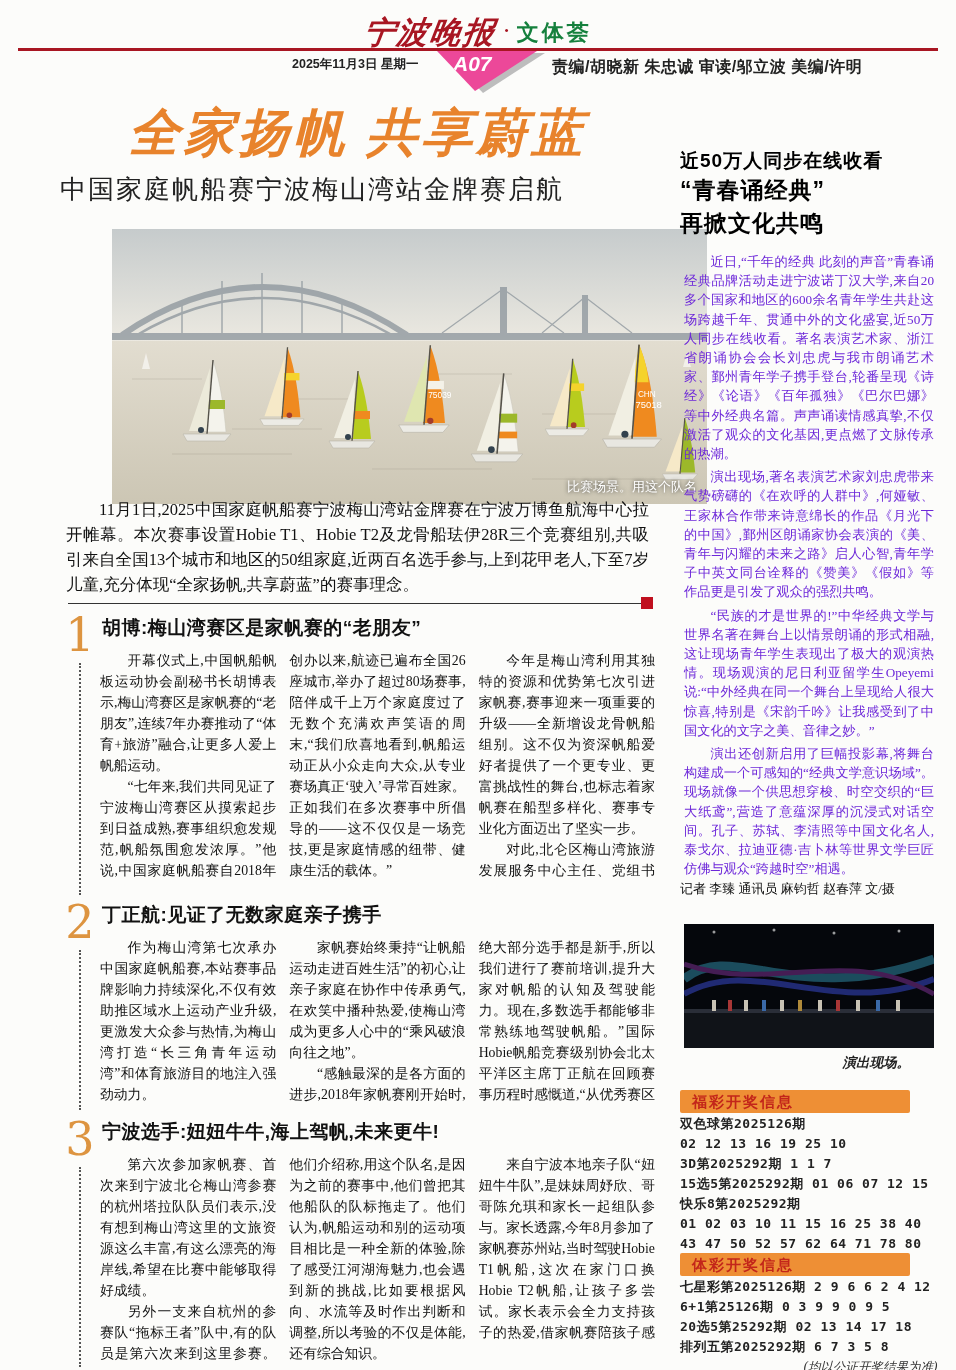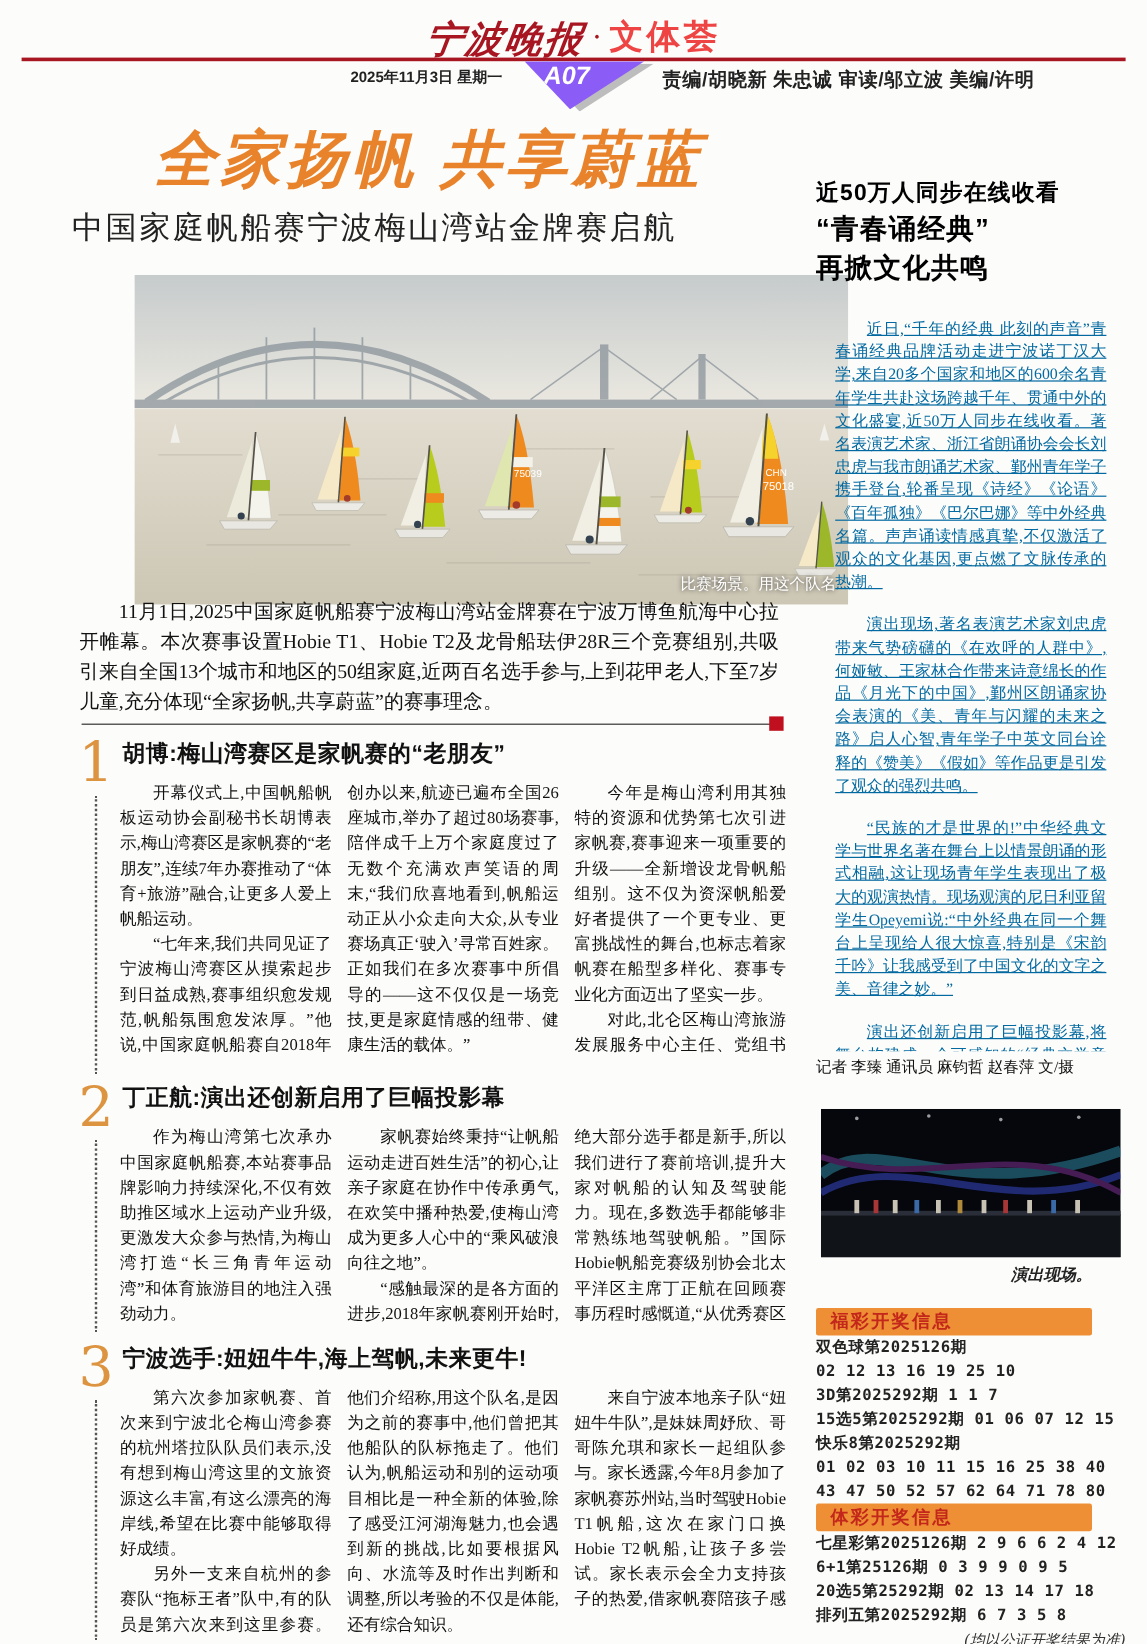--- a/index.html
+++ b/index.html
@@ -3,28 +3,28 @@
 <meta charset="utf-8">
 <style>
   html,body{margin:0;padding:0;background:#e9e9e9;}
   .page{position:relative;width:956px;height:1370px;margin:0 auto;background:#fcfcfa;overflow:hidden;
         font-family:"Liberation Serif", serif;color:#1a1a1a;}
   
   .masthead{position:absolute;top:12px;left:0;width:100%;text-align:center;}
   .logo{display:inline-block;font-family:"DejaVu Serif",serif;font-style:italic;font-weight:900;
         font-size:31px;color:#a81622;transform:skewX(-8deg);letter-spacing:2px;}
   .mast-dot{color:#a81622;font-size:26px;vertical-align:4px;margin:0 6px;}
-  .mast-section{font-family:"Liberation Sans",sans-serif;font-size:28px;font-weight:600;letter-spacing:3px;color:#ef4444;vertical-align:3px;margin-top:12px;}
+  .mast-section{font-family:"Liberation Sans",sans-serif;font-size:22px;font-weight:600;letter-spacing:3px;color:#15803d;vertical-align:3px;margin-top:12px;}
   .red-rule{position:absolute;top:48px;left:18px;width:920px;height:3px;background:#a81622;}
   .dateline-date{position:absolute;top:56px;left:292px;font-family:"Liberation Sans",sans-serif;
         font-size:12.5px;font-weight:bold;color:#222;}
   .flag-wrap{position:absolute;top:51px;left:437px;width:108px;height:42px;}
   .flag-shadow{position:absolute;left:8px;top:2px;width:100px;height:40px;background:#bdbdbd;
         clip-path:polygon(0 0,100% 0,38% 100%);}
-  .flag-red{position:absolute;left:0;top:0;width:100px;height:40px;background:#8b5cf6;
+  .flag-red{position:absolute;left:0;top:0;width:100px;height:40px;background:#ec4899;
         clip-path:polygon(0 0,100% 0,38% 100%);}
   .flag-red span{display:block;padding:1px 0 0 16px;color:#fff;font-family:"Liberation Sans",sans-serif;
         font-weight:bold;font-style:italic;font-size:21px;}
   .editors{position:absolute;top:57px;left:552px;font-family:"Liberation Sans",sans-serif;
         font-size:16px;font-weight:bold;color:#222;letter-spacing:.5px;}
   
   .main{position:absolute;left:60px;top:95px;width:595px;height:1275px;}
   .main-title{position:absolute;top:4px;left:0;width:100%;margin:0;text-align:center;
         font-family:"Liberation Sans",sans-serif;font-weight:900;font-size:51px;letter-spacing:4px;color:#e8832c;font-style:italic;}
   .main-subtitle{position:absolute;top:77px;left:0;width:100%;margin:0;text-align:left;
@@ -49,21 +49,21 @@
         font-weight:bold;color:#111;letter-spacing:.5px;}
   .cols{column-count:3;column-gap:13px;column-fill:auto;overflow:hidden;}
   .cols1{height:242px;} .cols2{height:172px;} .cols3{height:214px;}
   .cols p{margin:0;font-size:13.8px;line-height:21px;text-align:justify;text-indent:2em;color:#111;}
   
   .aside{position:absolute;left:680px;top:148px;width:258px;height:1222px;}
   .side-title{margin:0;font-family:"Liberation Sans",sans-serif;color:#000;}
   .side-title .t1{font-size:19px;font-weight:bold;letter-spacing:1px;}
   .side-title .t2,.side-title .t3{font-size:23px;font-weight:900;letter-spacing:1px;line-height:33px;}
   .rbody{position:absolute;top:100px;left:0;width:258px;height:628px;overflow:hidden;}
-  .rbody p{margin:16px;font-size:13.2px;line-height:19.2px;text-align:justify;text-indent:2em;color:#0369a1;text-decoration:underline;}
+  .rbody p{margin:4px;font-size:13.2px;line-height:19.2px;text-align:justify;text-indent:2em;color:#6d28d9;}
   .rbyline{position:absolute;top:732px;left:0;width:258px;margin:0;font-size:13px;color:#111;
         text-align:justify;}
   .stage{position:absolute;top:776px;left:4px;width:250px;height:124px;overflow:hidden;}
   .stage-caption{position:absolute;top:906px;right:28px;font-style:italic;font-weight:bold;
         font-size:13.5px;color:#222;}
   .lotto{position:absolute;left:0;width:258px;}
   .lotto-fucai{top:942px;} .lotto-ticai{top:1105px;}
   .lbar{width:218px;height:23px;line-height:23px;background:#ee8f35;color:#c3261a;
         font-family:"Liberation Sans",sans-serif;font-weight:bold;font-size:15px;
         padding-left:12px;letter-spacing:2px;border-radius:2px;}
@@ -233,21 +233,21 @@
         </div>
       </div>
     </section>
 
     <section class="sec sec2">
       <div class="sec-gutter">
         <div class="sec-num">2</div>
         <div class="sec-dots"></div>
       </div>
       <div class="sec-body">
-        <h3 class="sec-heading">丁正航:演出还创新启用了巨幅投影幕</h3>
+        <h3 class="sec-heading">丁正航:见证了无数家庭亲子携手</h3>
         <div class="cols cols2">
           <p>作为梅山湾第七次承办中国家庭帆船赛,本站赛事品牌影响力持续深化,不仅有效助推区域水上运动产业升级,更激发大众参与热情,为梅山湾打造“长三角青年运动湾”和体育旅游目的地注入强劲动力。</p>
           <p>家帆赛始终秉持“让帆船运动走进百姓生活”的初心,让亲子家庭在协作中传承勇气,在欢笑中播种热爱,使梅山湾成为更多人心中的“乘风破浪向往之地”。</p>
           <p>“感触最深的是各方面的进步,2018年家帆赛刚开始时,绝大部分选手都是新手,所以我们进行了赛前培训,提升大家对帆船的认知及驾驶能力。现在,多数选手都能够非常熟练地驾驶帆船。”国际Hobie帆船竞赛级别协会北太平洋区主席丁正航在回顾赛事历程时感慨道,“从优秀赛区到去年荣获最佳赛区,梅山湾始终是家帆赛最可靠、最信赖的伙伴!未来,希望能够继续将这一赛事在梅山湾‘发扬光大’。”</p>
         </div>
       </div>
     </section>
 
     <section class="sec sec3">
       <div class="sec-gutter">

